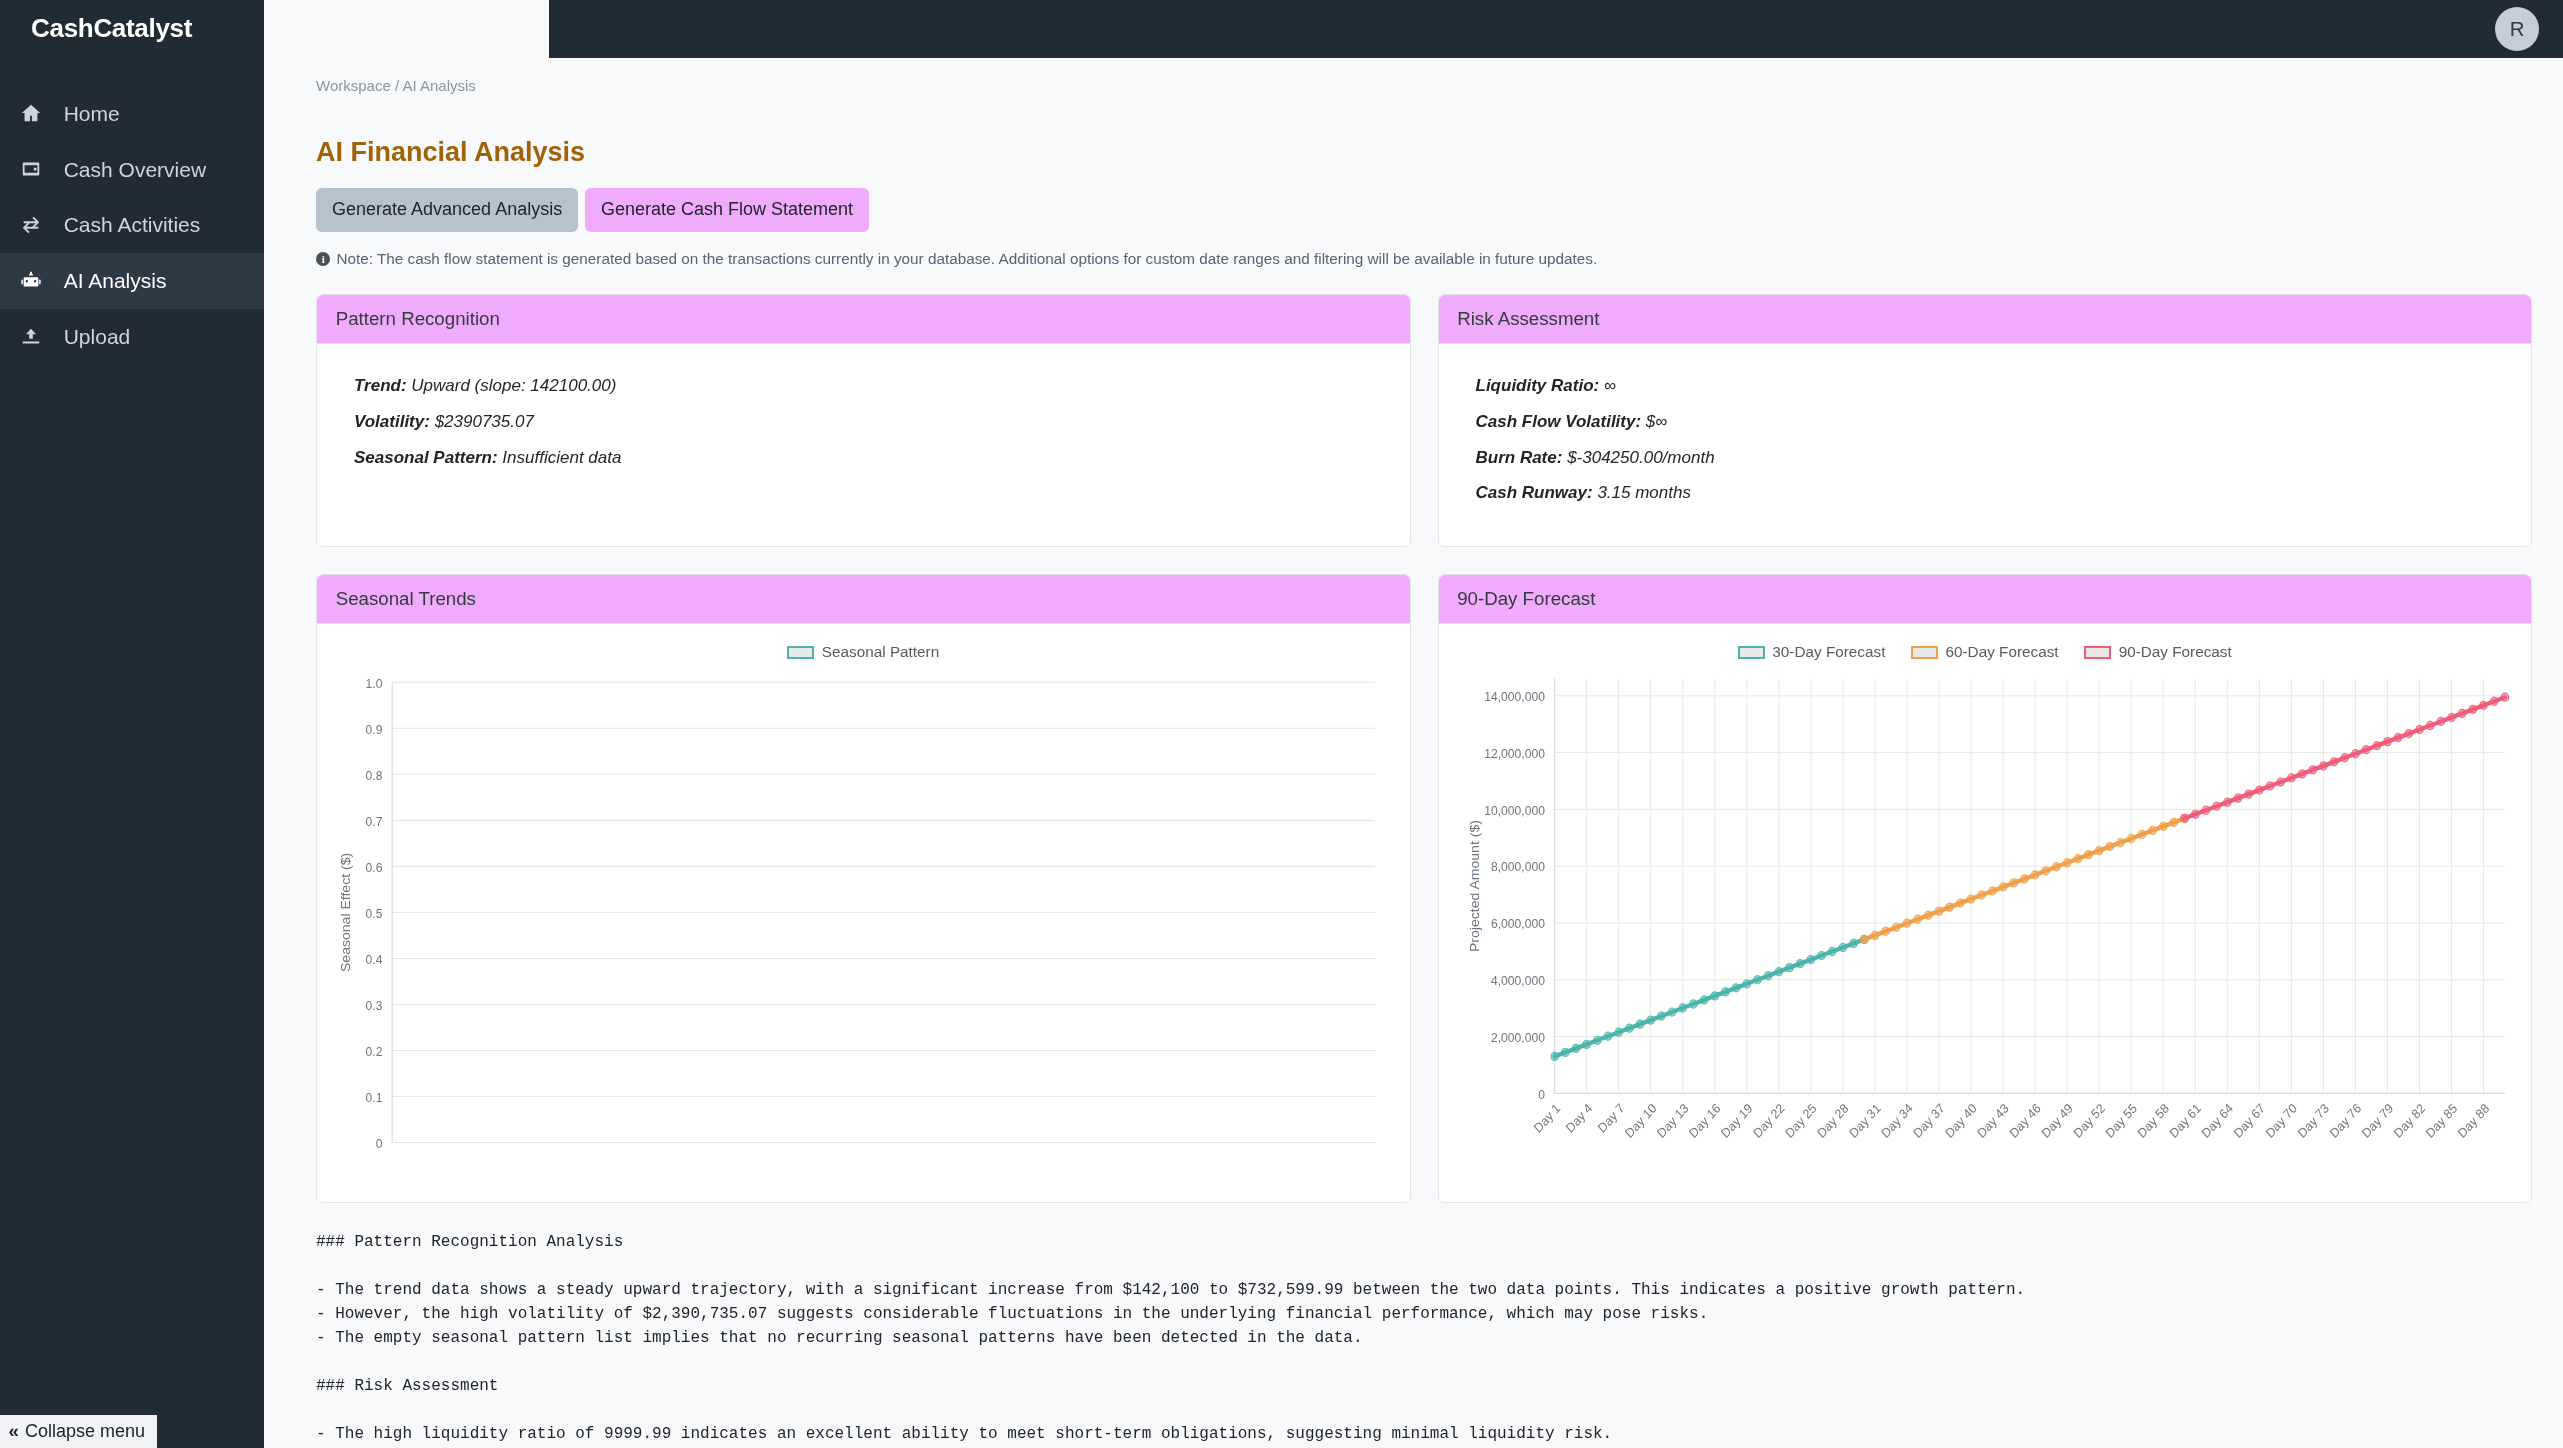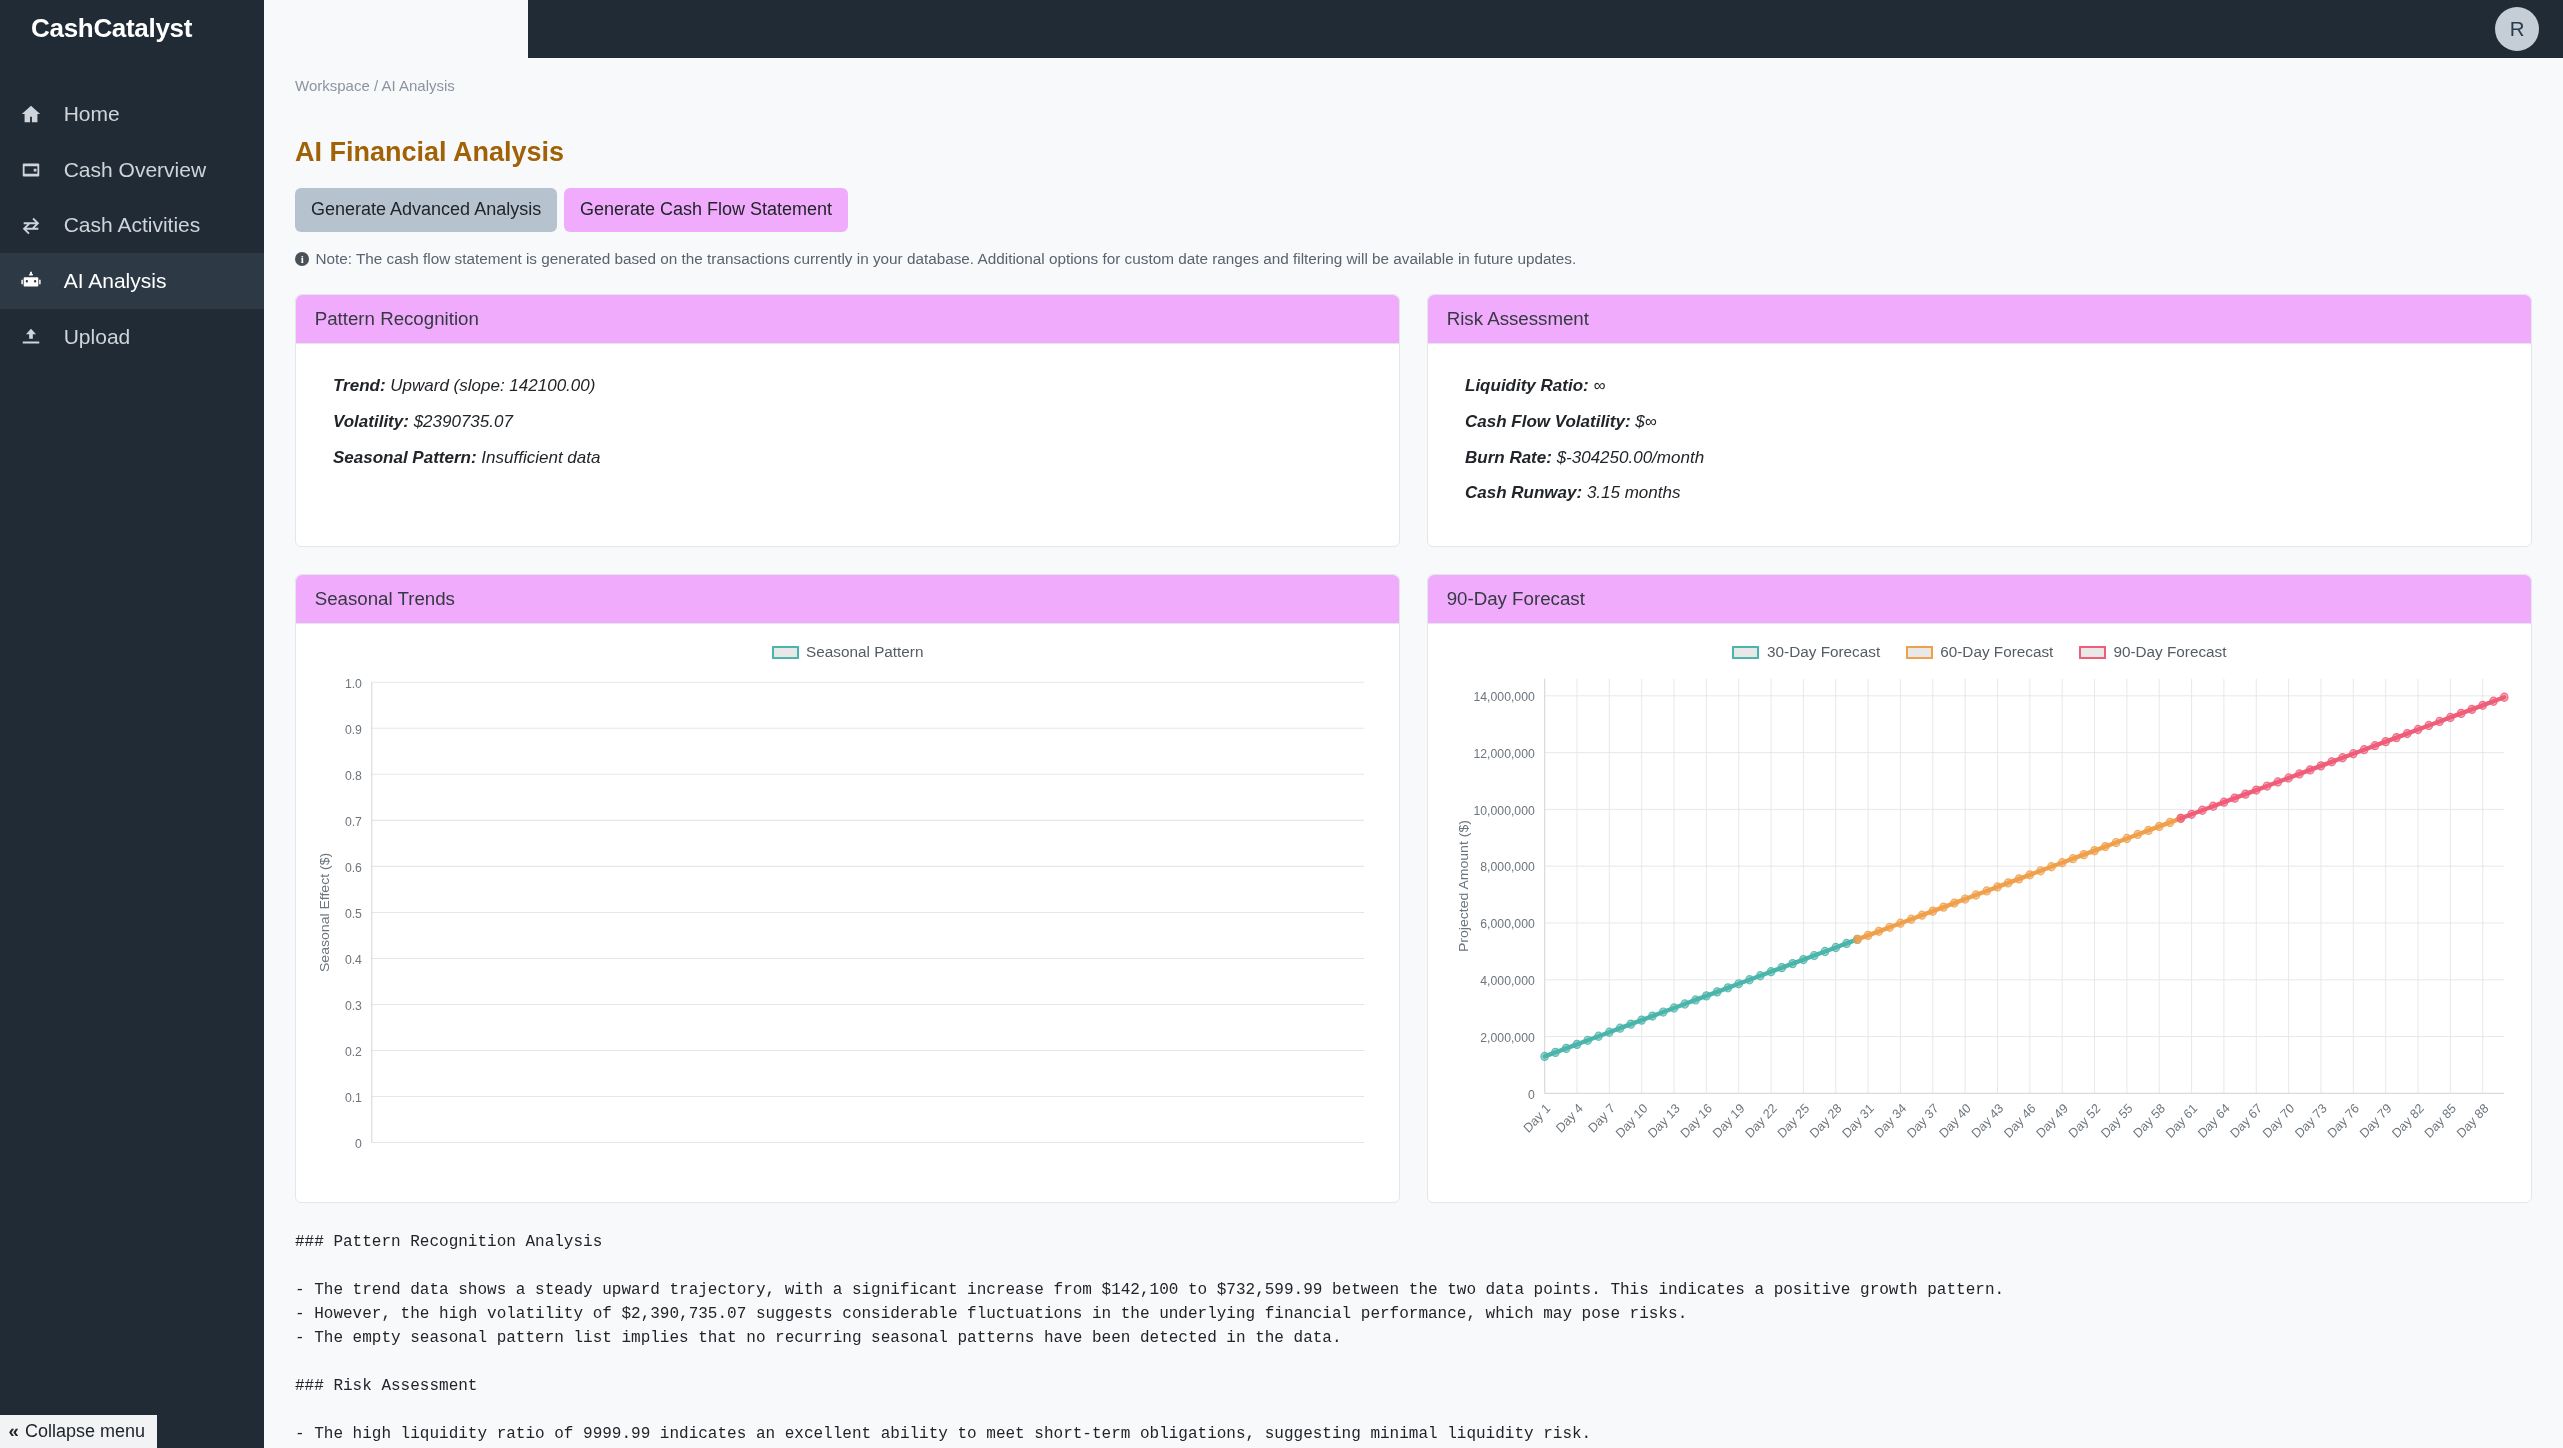--- a/index.html
+++ b/index.html
@@ -5,21 +5,21 @@
   * { box-sizing: border-box; margin: 0; padding: 0; }
   html, body { width: 2563px; height: 1449px; overflow: hidden; }
   body {
     font-family: "Liberation Sans", sans-serif;
     background: #f8f9fa;
     color: #212529;
     font-size: 13.6px;
   }
 
   
-  .app { display: flex; width: 2563px; height: 1449px; position: relative; }
+  .app { display: flex; width: 2563px; height: 1449px; position: relative; gap: 21px; }
 
   
   .sidebar {
     width: 264px;
     min-width: 264px;
     background: #212b36;
     color: #e9ecef;
     position: relative;
     display: flex;
     flex-direction: column;
@@ -28,21 +28,21 @@
     padding: 12px 0 12px 31px;
     font-size: 26px;
     font-weight: bold;
     color: #ffffff;
     letter-spacing: -0.3px;
     line-height: 1.25;
   }
   .nav { margin-top: 29px; }
   .nav-item {
     display: flex;
-    align-items: flex-end;
+    align-items: center;
     gap: 21px;
     padding: 15.3px 0 15.3px 18.7px;
     font-size: 21px;
     color: #ced4da;
     cursor: pointer;
     line-height: 1.2;
   }
   .nav-item.active { background: #2d3945; color: #ffffff; }
   .nav-icon {
     width: 24px; height: 24px;

